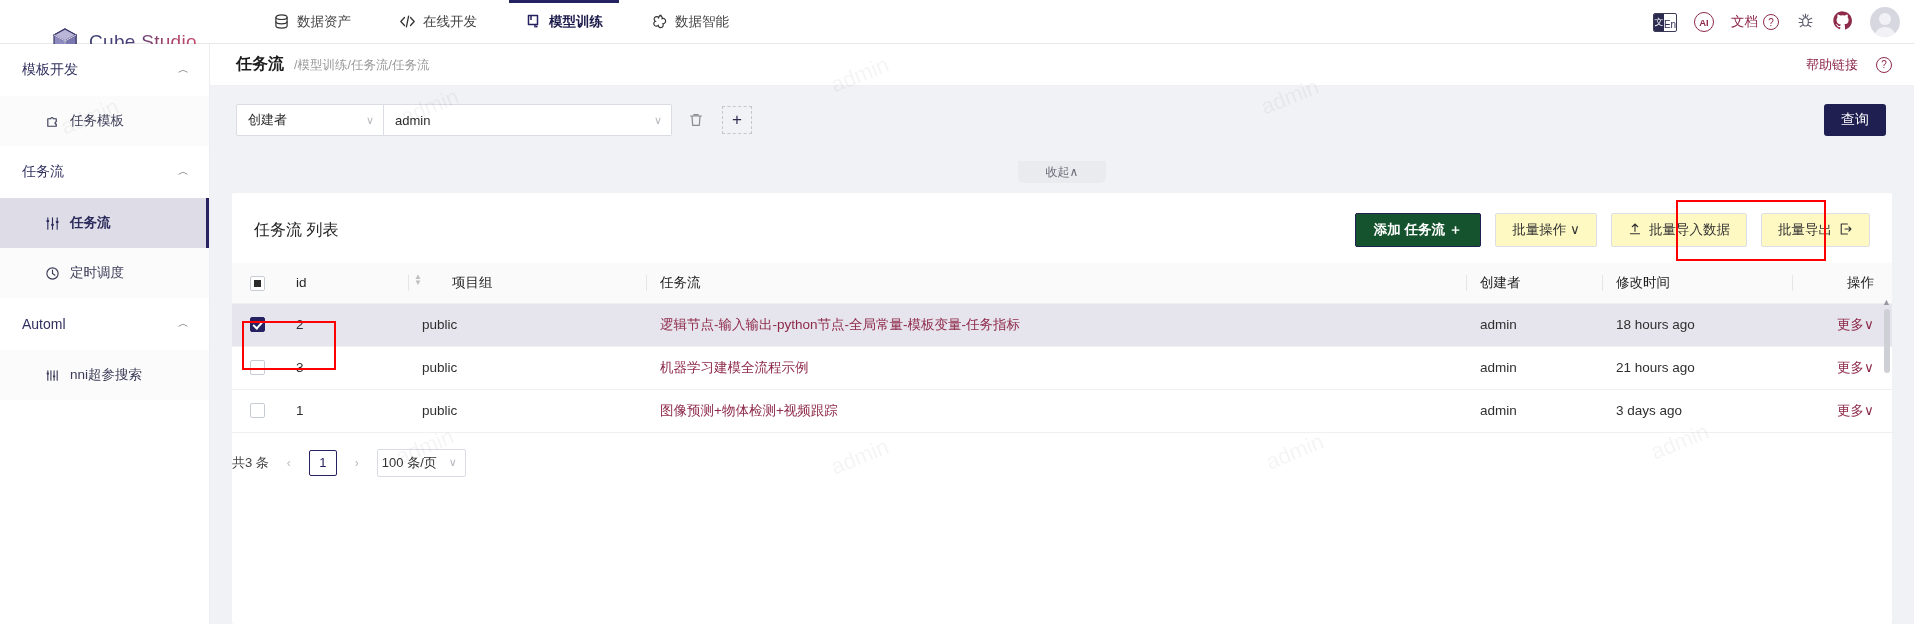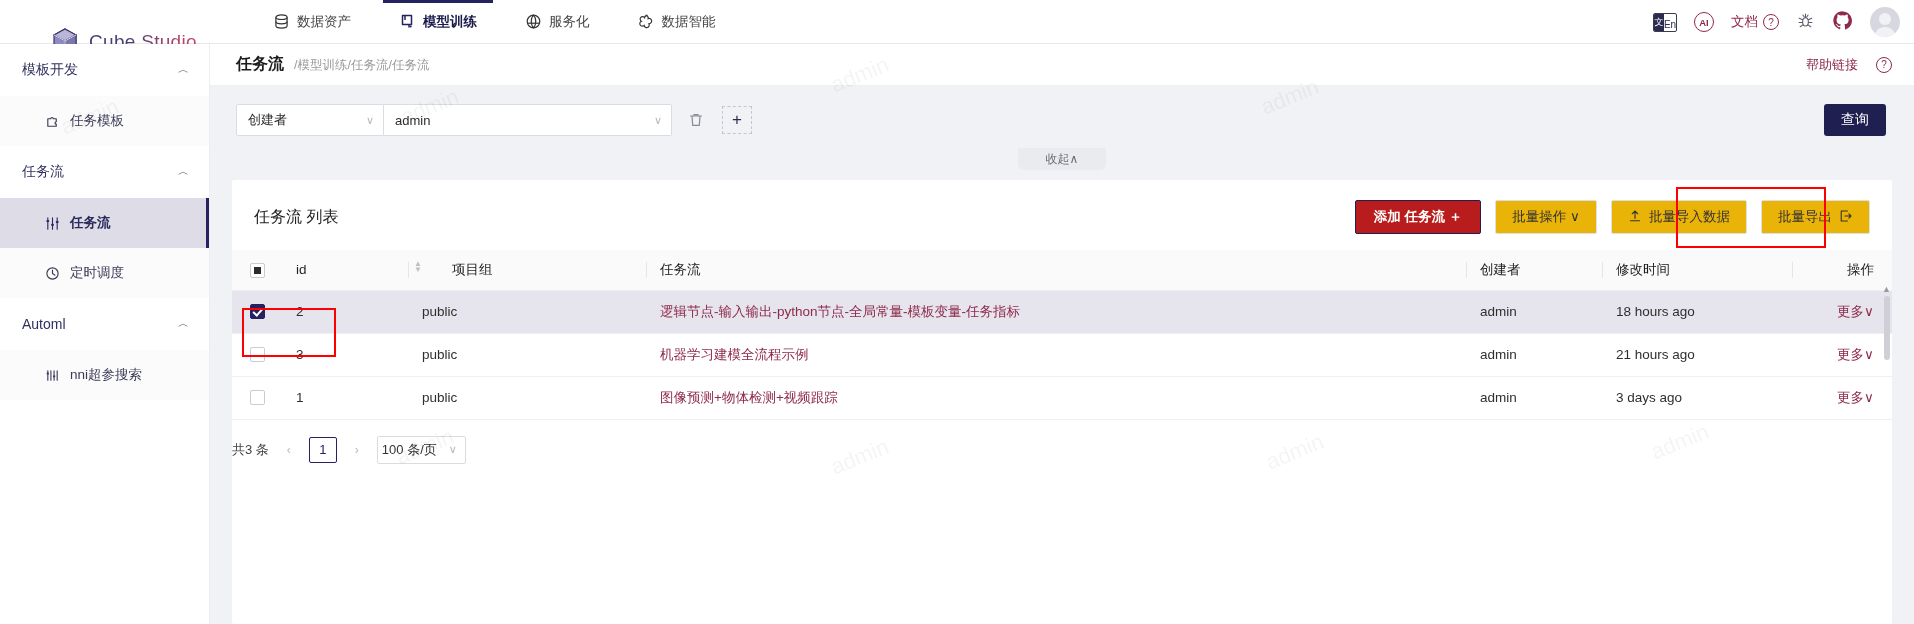--- a/index.html
+++ b/index.html
@@ -136,44 +136,44 @@
     display: flex; align-items: center; justify-content: center;
     color: #2b2b50; font-size: 17px; cursor: pointer; background: transparent;
   }
   .query-btn {
     position: absolute; right: 28px; top: 18px;
     background: #1f1f52; color: #fff; font-size: 14px;
     width: 62px; height: 32px; border-radius: 3px;
     display: flex; align-items: center; justify-content: center; cursor: pointer;
   }
   .collapse-tab {
-    width: 88px; height: 22px; margin: 12px auto 0 auto;
+    width: 88px; height: 22px; margin: 25px auto 0 auto;
     background: #e9ebef; border-radius: 0 0 6px 6px;
     display: flex; align-items: center; justify-content: center;
     font-size: 12px; color: #6b6b76; cursor: pointer;
   }
 
   
   .card {
     margin: 10px 22px 0 22px; background: #fff; border-radius: 2px;
     flex: 1; display: flex; flex-direction: column; overflow: hidden;
     position: relative;
   }
   .card-head {
     display: flex; align-items: center; justify-content: space-between;
     padding: 20px 22px 16px 22px;
   }
   .card-title { font-size: 16px; color: #1d1d1d; }
   .btn-row { display: flex; align-items: center; gap: 14px; position: relative; }
   .btn {
-    height: 34px; border: 1px solid #dcdfe5; background: #eab308; border-radius: 2px;
+    height: 34px; border: 1px solid #dcdfe5; background: #fef9c3; border-radius: 2px;
     display: flex; align-items: center; justify-content: center; gap: 7px;
     font-size: 13.5px; color: #333; padding: 0 16px; cursor: pointer; white-space: nowrap;
   }
-  .btn.primary { background: #b91c1c; color: #fff; border-color: #1f1f52; font-weight: 600; gap: 10px; padding: 0 18px; }
+  .btn.primary { background: #14532d; color: #fff; border-color: #1f1f52; font-weight: 600; gap: 10px; padding: 0 18px; }
   .hl-box { position: absolute; border: 2.5px solid #ff0000; pointer-events: none; }
 
   
   table { width: 100%; border-collapse: collapse; table-layout: fixed; }
   thead th {
     background: #fafafa; height: 40px; font-size: 13.5px; color: #1f1f1f; font-weight: normal;
     text-align: left; border-bottom: 1px solid #f0f0f0; padding: 0 8px;
     position: relative;
   }
   thead th.sep::before {
@@ -252,39 +252,39 @@
     <div class="nav-item">
       <span class="nav-icon">
         <svg viewBox="0 0 17 17" width="17" height="17" fill="none" stroke="#333" stroke-width="1.2">
           <ellipse cx="8.5" cy="4.2" rx="5.6" ry="2.3"></ellipse>
           <path d="M2.9 4.2v8.6c0 1.3 2.5 2.3 5.6 2.3s5.6-1 5.6-2.3V4.2"></path>
           <path d="M2.9 8.5c0 1.3 2.5 2.3 5.6 2.3s5.6-1 5.6-2.3"></path>
         </svg>
       </span>
       <span>数据资产</span>
     </div>
+    <div class="nav-item">
+      <span class="nav-icon">
+        <svg viewBox="0 0 17 17" width="17" height="17" fill="none" stroke="#333" stroke-width="1.3" stroke-linecap="round" stroke-linejoin="round">
+          <path d="M5.5 4.5 L1.8 8.5 L5.5 12.5"></path>
+            <path d="M11.5 4.5 L15.2 8.5 L11.5 12.5"></path>
+            <path d="M9.6 3.2 L7.4 13.8"></path>
+        </svg>
+      </span>
+      <span>在线开发</span>
+    </div>
     <div class="nav-item active">
       <span class="nav-icon">
         <svg viewBox="0 0 17 17" width="17" height="17" fill="none" stroke="#262160" stroke-width="1.5" stroke-linejoin="round">
           <path d="M3.5 2.5 h9 v9 h-9 z"></path>
             <path d="M6 2.5 v4.5 M10 11.5 v3"></path>
             <circle cx="11.7" cy="13.6" r="1" fill="#262160" stroke="none"></circle>
         </svg>
       </span>
       <span>模型训练</span>
-    </div>
-    <div class="nav-item">
-      <span class="nav-icon">
-        <svg viewBox="0 0 17 17" width="17" height="17" fill="none" stroke="#333" stroke-width="1.2">
-          <circle cx="8.5" cy="8.5" r="6.3"></circle>
-          <path d="M2.4 10.2 h12.2"></path>
-            <path d="M8.5 2.2 c-3 3-3 9.6 0 12.6 3-3 3-9.6 0-12.6z"></path>
-        </svg>
-      </span>
-      <span>服务化</span>
     </div>
     <div class="nav-item">
       <span class="nav-icon">
         <svg viewBox="0 0 17 17" width="17" height="17" fill="none" stroke="#333" stroke-width="1.15">
           <path d="M8.5 2.4c1.9 0 3 1.6 2.6 3.2 1.7-.6 3.3.5 3.5 2.2.2 1.7-1.2 3-2.7 2.9.8 1.5.1 3.3-1.5 3.8-1.6.5-3-.6-3.2-2.1-1.2 1.2-3.1 1-4-.4-.9-1.4-.2-3.2 1.2-3.7-1.4-.8-1.7-2.7-.6-3.9 1.1-1.2 3-1 3.8.3.2-1.3 1.3-2.3 2.9-2.3z"></path>
         </svg>
       </span>
       <span>数据智能</span>
     </div>
   </div>

